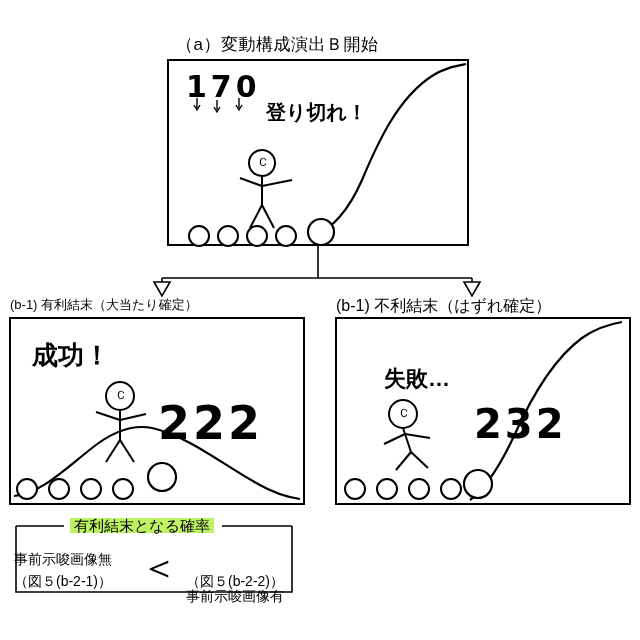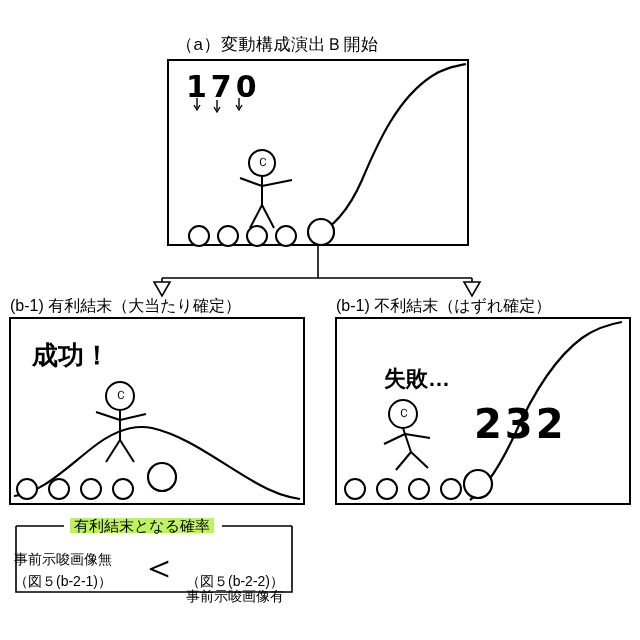--- a/index.html
+++ b/index.html
@@ -38,21 +38,21 @@
   
   .caption-a {
     left: 176px;
     top: 36px;
     font-size: 17px;
     letter-spacing: 0.5px;
   }
   .caption-b1 {
     left: 10px;
     top: 298px;
-    font-size: 16px;
+    font-size: 13px;
   }
   .caption-b2 {
     left: 336px;
     top: 298px;
     font-size: 16px;
   }
   
   .digits-a {
     left: 186px;
     top: 72px;
@@ -207,23 +207,25 @@
     <line x1="411" y1="452" x2="396" y2="470" stroke="#000" stroke-width="2"></line>
     <line x1="411" y1="452" x2="428" y2="468" stroke="#000" stroke-width="2"></line>
 
     <path d="M16,526 L64,526" fill="none" stroke="#000" stroke-width="1.6"></path>
     <path d="M222,526 L292,526" fill="none" stroke="#000" stroke-width="1.6"></path>
     <path d="M16,526 L16,592 L292,592 L292,526" fill="none" stroke="#000" stroke-width="1.6"></path>
   </svg>
 
   <div class="lbl caption-a">（a）変動構成演出Ｂ開始</div>
   <div class="lbl digits-a">170</div>
+  <div class="lbl shout-a">登り切れ！</div>
 
   <div class="lbl caption-b1">(b-1) 有利結末（大当たり確定）</div>
   <div class="lbl shout-b1">成功！</div>
+  <div class="lbl digits-b1">222</div>
 
   <div class="lbl caption-b2">(b-1) 不利結末（はずれ確定）</div>
   <div class="lbl shout-b2">失敗…</div>
   <div class="lbl digits-b2">232</div>
 
   <div class="lbl legend-title">有利結末となる確率</div>
   <div class="lbl legend-left-1">事前示唆画像無</div>
   <div class="lbl legend-left-2">（図５(b-2-1)）</div>
   <div class="lbl less-than">＜</div>
   <div class="lbl legend-right-1">事前示唆画像有</div>

